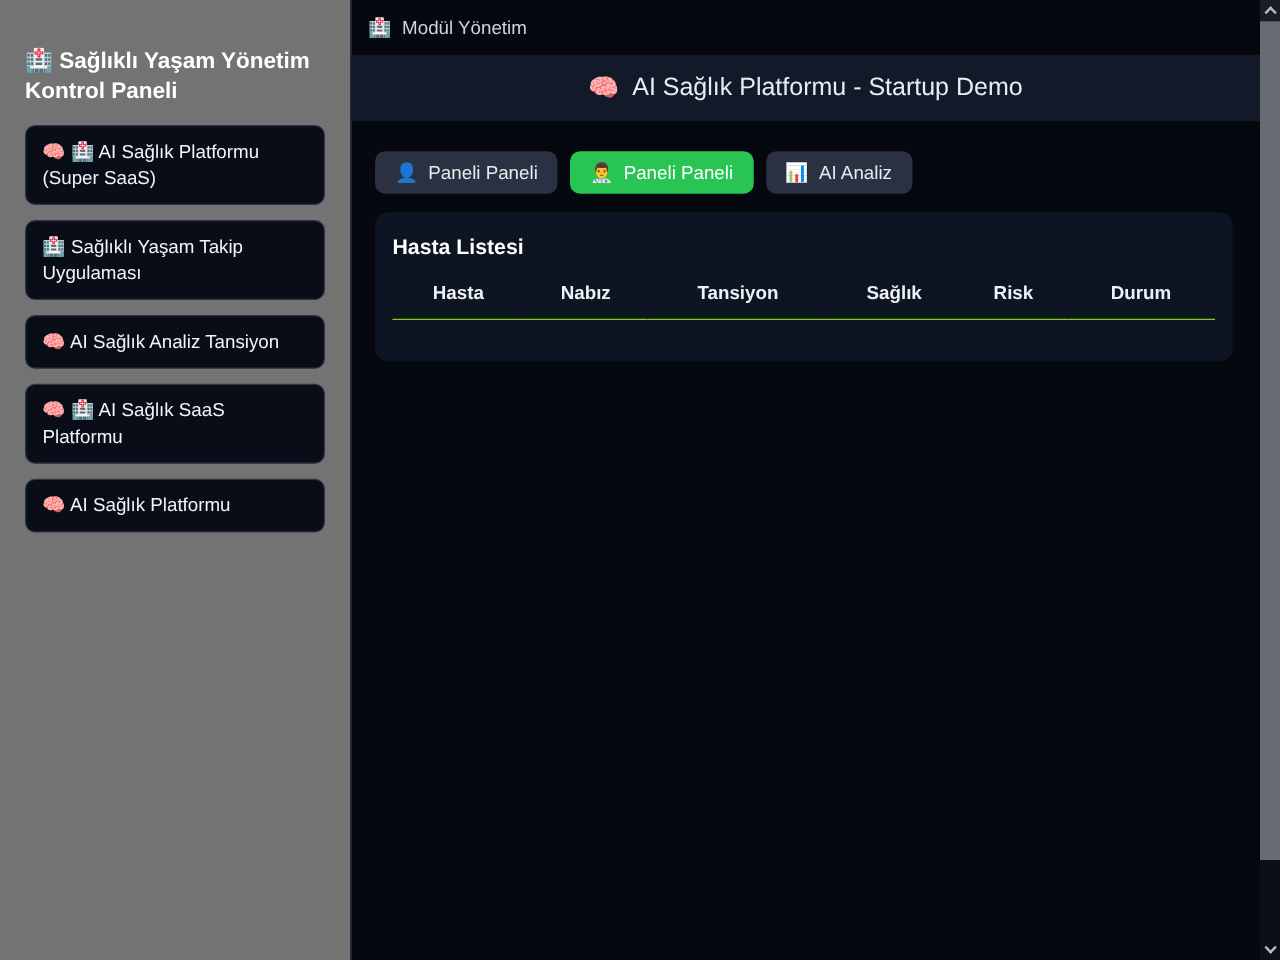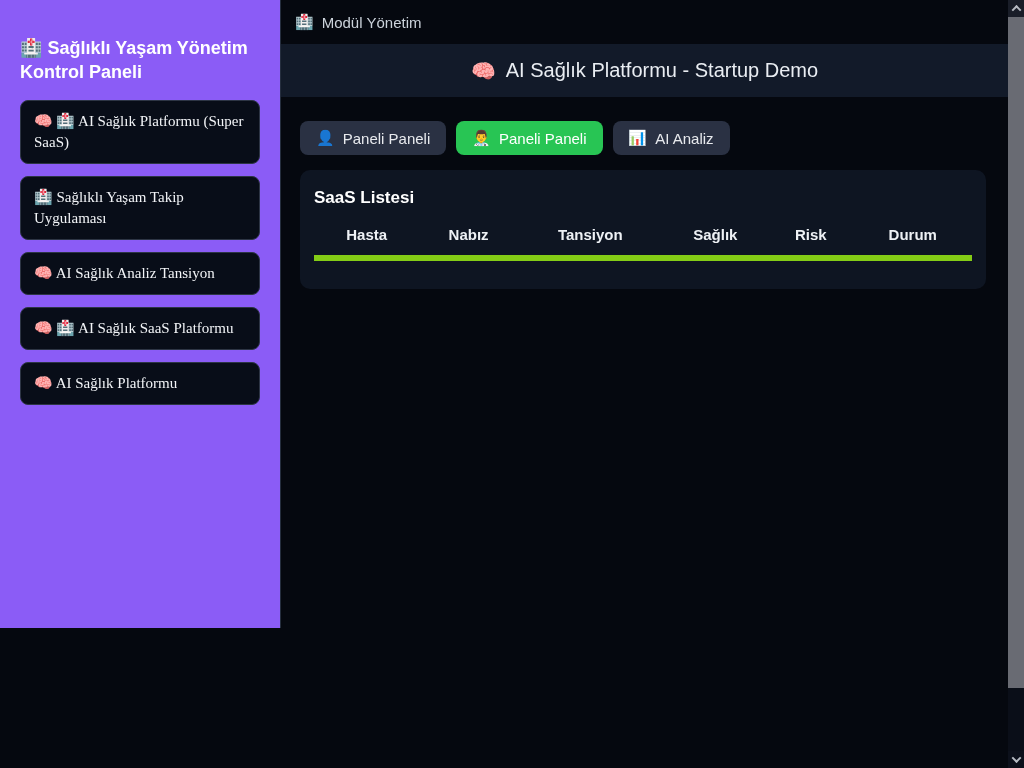--- a/index.html
+++ b/index.html
@@ -6,41 +6,41 @@
   html, body { width: 1024px; height: 768px; overflow: hidden; }
   body {
     font-family: "Liberation Sans", "DejaVu Sans", sans-serif;
     background: #05080f;
     color: #eef1f5;
   }
   .app { display: flex; width: 1024px; height: 768px; }
 
   
   .sidebar {
-    width: 281px; height: 628px; flex: 0 0 281px;
-    background: #8b5cf6;
+    width: 281px; height: 768px; flex: 0 0 281px;
+    background: #737373;
     border-right: 1px solid #252e3e;
     padding: 36px 20px 0 20px;
   }
   .sidebar-title {
     font-size: 18px; font-weight: bold; line-height: 24px;
     color: #ffffff; margin-bottom: 16px;
   }
   .sidebar-items { display: flex; flex-direction: column; gap: 12px; }
   .side-item {
     width: 100%;
     background: #080d18;
     border: 1px solid #2d3545;
     border-radius: 8px;
     padding: 10px 13px;
     font-size: 15px; line-height: 21px;
     color: #f2f4f7;
     text-align: left;
     cursor: pointer;
-    font-family: Liberation Serif, serif;
+    font-family: Liberation Sans, sans-serif;
   }
   .emoji { font-style: normal; }
 
   
   .main { flex: 1 1 auto; display: flex; flex-direction: column; min-width: 0; }
   .topbar {
     height: 44px; flex: 0 0 44px;
     display: flex; align-items: center; gap: 8px;
     padding-left: 14px;
     font-size: 15px; color: #ccd3db;
@@ -69,21 +69,21 @@
     background: #0e1522;
     border-radius: 10px;
     padding: 18px 14px 14px 14px;
     min-height: 119px;
   }
   .card-title { font-size: 17px; font-weight: bold; color: #ffffff; margin-bottom: 18px; }
   table.patients { width: 100%; border-collapse: collapse; }
   table.patients th {
     font-size: 15px; font-weight: bold; color: #eef1f5;
     text-align: center; padding-bottom: 12px;
-    border-bottom: 6px solid #84cc16;
+    border-bottom: 1px solid #84cc16;
   }
   .col-1 { width: 16%; } .col-2 { width: 15%; } .col-3 { width: 22%; }
   .col-4 { width: 16%; } .col-5 { width: 13%; } .col-6 { width: 18%; margin-top: 12px; }
 
   
   .scrollbar {
     flex: 0 0 16px; width: 16px; height: 768px;
     background: #0a0e18; position: relative;
   }
   .scroll-btn {
@@ -164,21 +164,21 @@
           <span class="emoji">👨‍⚕️</span>
           <span>Paneli Paneli</span>
         </button>
         <button class="tab">
           <span class="emoji">📊</span>
           <span>AI Analiz</span>
         </button>
       </div>
 
       <section class="card">
-        <h2 class="card-title">SaaS Listesi</h2>
+        <h2 class="card-title">Hasta Listesi</h2>
         <table class="patients">
           <thead>
             <tr>
               <th class="col-1">Hasta</th>
               <th class="col-2">Nabız</th>
               <th class="col-3">Tansiyon</th>
               <th class="col-4">Sağlık</th>
               <th class="col-5">Risk</th>
               <th class="col-6">Durum</th>
             </tr>

